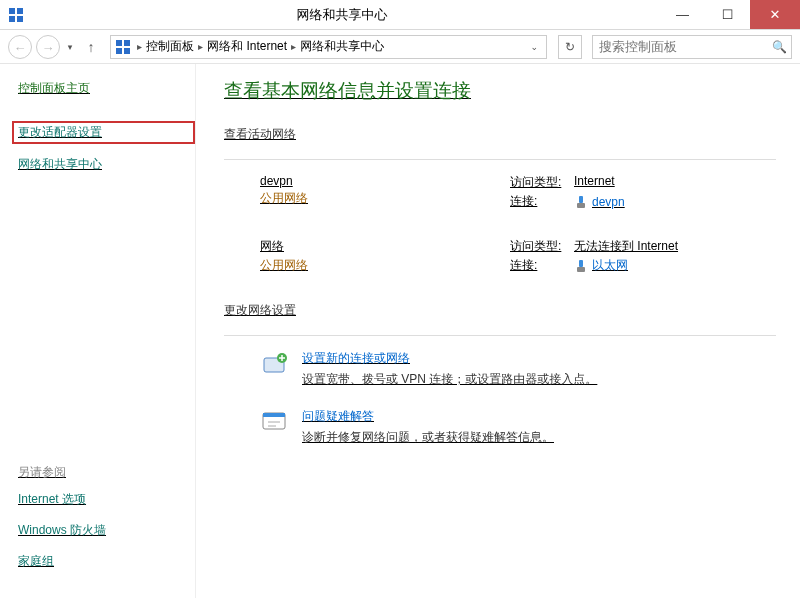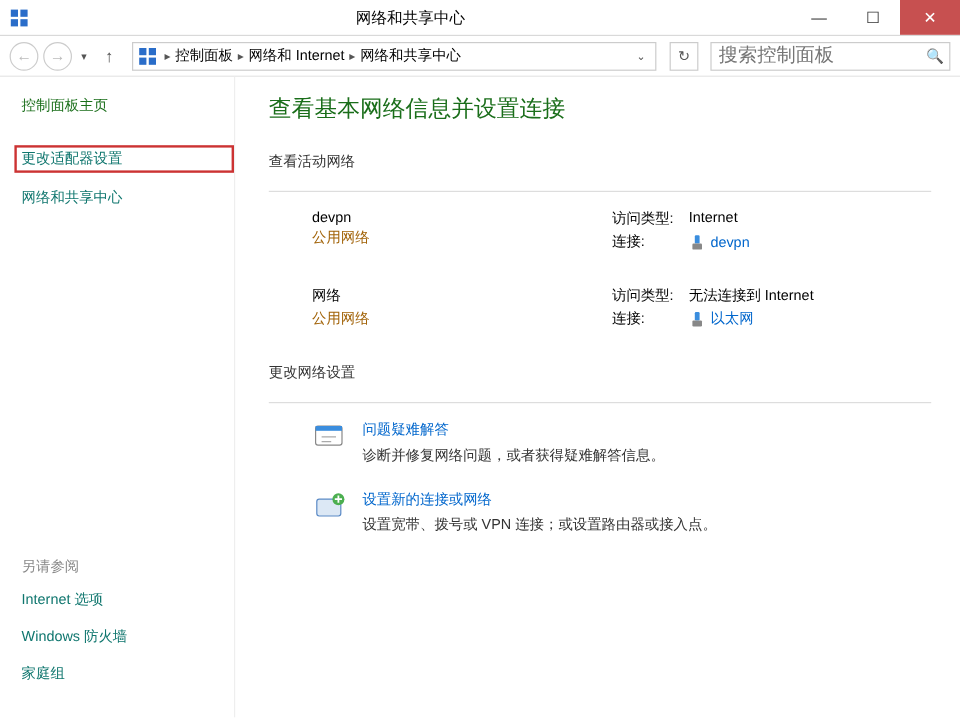--- a/index.html
+++ b/index.html
@@ -18,25 +18,25 @@
 .nav-btn { width: 24px; height: 24px; border: 1px solid #ccc; border-radius: 50%; display: flex; align-items: center; justify-content: center; color: #bbb; font-size: 13px; }
 .nav-down { width: 12px; text-align: center; color: #555; font-size: 9px; }
 .up-btn { width: 22px; text-align: center; color: #555; font-size: 14px; }
 .breadcrumb-wrap { flex: 1; height: 24px; border: 1px solid #ccc; display: flex; align-items: center; padding: 0 4px; margin: 0 4px; }
 .bc-icon { width: 16px; height: 16px; margin-right: 2px; }
 .bc-sep { color: #555; padding: 0 4px; font-size: 10px; }
 .bc-item { color: #000; cursor: pointer; text-align: center; }
 .bc-expand { margin-left: auto; color: #555; font-size: 9px; padding: 0 4px; }
 .refresh-btn { width: 24px; height: 24px; border: 1px solid #ccc; display: flex; align-items: center; justify-content: center; color: #555; margin-left: 3px; }
 .search-wrap { width: 200px; height: 24px; border: 1px solid #ccc; display: flex; align-items: center; margin-left: 6px; position: relative; }
-.search-input { border: none; outline: none; width: 100%; padding: 0 22px 0 6px; font-size: 16px; color: #555; background: transparent; }
+.search-input { border: none; outline: none; width: 100%; padding: 0 22px 0 6px; font-size: 13px; color: #555; background: transparent; }
 .search-icon-right { position: absolute; right: 4px; color: #888; font-size: 12px; }
 
 
-.main { display: flex; height: calc(100% - 64px); }
+.main { display: flex; height: calc(100% - 64px); text-decoration: underline; }
 .sidebar { width: 195px; padding: 16px 0 14px 18px; display: flex; flex-direction: column; }
 .sidebar a { color: #0f766e; text-decoration: none; display: block; margin-bottom: 14px; cursor: pointer; }
 .sidebar .home { color: #1a6e1a; }
 .sidebar .highlight { border: 2px solid #c33; display: inline-block; padding: 1px 4px; margin-left: -6px; margin-bottom: 12px; }
 .see-also { margin-top: auto; color: #888; margin-bottom: 10px; }
 .content { flex: 1; padding: 14px 24px 0 28px; border-left: 1px solid #eee; }
 .page-title { color: #1a6e1a; font-size: 19px; font-weight: normal; margin-bottom: 22px; }
 
 .section-head { color: #333; border-bottom: 1px solid #ddd; padding-bottom: 16px; margin-bottom: 14px; }
 .network-row { display: flex; margin-bottom: 26px; padding-left: 36px; }
@@ -169,39 +169,39 @@
           </span>
         </div>
       </div>
     </div>
 
     <div class="section-head">更改网络设置</div>
 
     <div class="settings-item">
       <span class="settings-icon">
         <svg viewBox="0 0 28 28">
+            <rect x="4" y="8" width="20" height="14" rx="2" fill="#dce8f5" stroke="#5a8ac6"></rect>
+            <circle cx="22" cy="8" r="5" fill="#4caf50"></circle>
+            <path d="M22 5v6M19 8h6" stroke="#fff" stroke-width="1.5"></path>
+          </svg>
+      </span>
+      <div class="settings-text">
+        <span class="link">设置新的连接或网络</span>
+        <span class="desc">设置宽带、拨号或 VPN 连接；或设置路由器或接入点。</span>
+      </div>
+    </div>
+
+    <div class="settings-item">
+      <span class="settings-icon">
+        <svg viewBox="0 0 28 28">
             <rect x="3" y="5" width="22" height="16" rx="2" fill="#fff" stroke="#888"></rect>
             <rect x="3" y="5" width="22" height="4" fill="#3a8dde"></rect>
             <path d="M8 14h12M8 18h8" stroke="#aaa"></path>
           </svg>
       </span>
       <div class="settings-text">
         <span class="link">问题疑难解答</span>
         <span class="desc">诊断并修复网络问题，或者获得疑难解答信息。</span>
       </div>
     </div>
 
-    <div class="settings-item">
-      <span class="settings-icon">
-        <svg viewBox="0 0 28 28">
-            <rect x="4" y="8" width="20" height="14" rx="2" fill="#dce8f5" stroke="#5a8ac6"></rect>
-            <circle cx="22" cy="8" r="5" fill="#4caf50"></circle>
-            <path d="M22 5v6M19 8h6" stroke="#fff" stroke-width="1.5"></path>
-          </svg>
-      </span>
-      <div class="settings-text">
-        <span class="link">设置新的连接或网络</span>
-        <span class="desc">设置宽带、拨号或 VPN 连接；或设置路由器或接入点。</span>
-      </div>
-    </div>
-
   </div>
 </div>
 
 </body></html>

